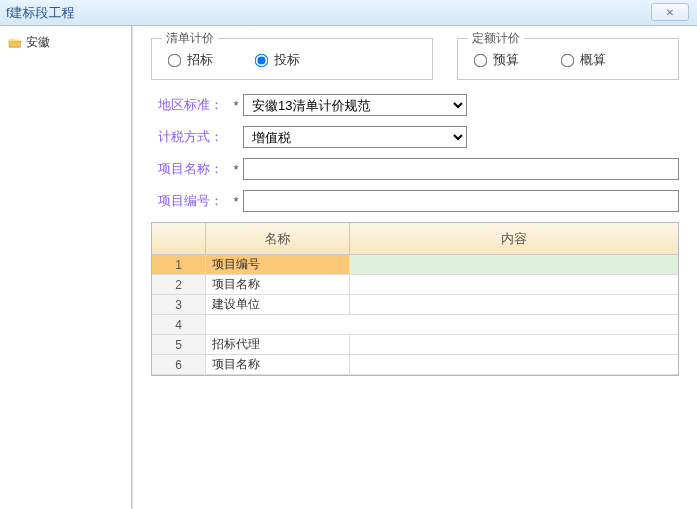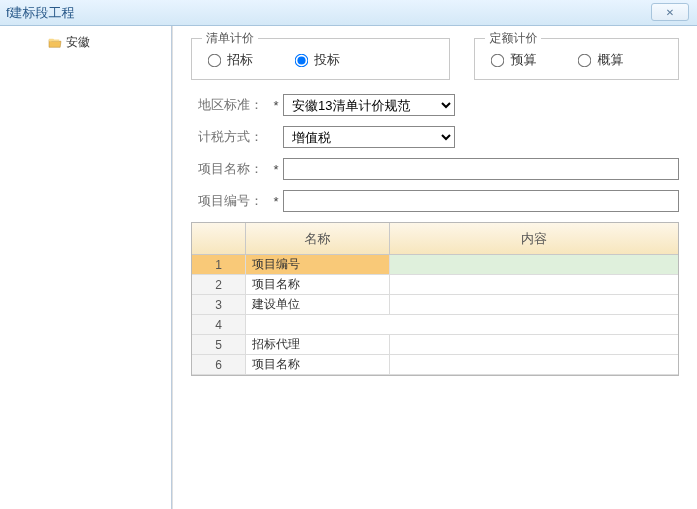--- a/index.html
+++ b/index.html
@@ -4,40 +4,40 @@
 <style>
 * { box-sizing: border-box; margin: 0; padding: 0; }
 body { font-family: "Microsoft YaHei", SimSun, Arial, sans-serif; font-size: 13px; color: #333; background: #fff; width: 697px; height: 509px; overflow: hidden; }
 
 .titlebar { height: 26px; background: linear-gradient(to bottom, #e8f4ff, #d4e8f7); border-bottom: 1px solid #a8c5dd; display: flex; align-items: center; padding: 0 6px; position: relative; }
 .titlebar .title { color: #2a5a8a; font-size: 13px; }
 .titlebar .close { position: absolute; right: 8px; top: 3px; width: 38px; height: 18px; border: 1px solid #a8c5dd; border-radius: 3px; background: linear-gradient(to bottom, #f5faff, #e3eef8); display: flex; align-items: center; justify-content: center; color: #5a7a9a; font-size: 10px; cursor: pointer; }
 
 .body { display: flex; height: calc(100% - 26px); }
 
-.sidebar { width: 132px; border-right: 1px solid #bcd; background: #fff; padding: 6px 4px; margin-left: 40px; }
+.sidebar { width: 132px; border-right: 1px solid #bcd; background: #fff; padding: 6px 4px; }
 .tree-item { display: flex; align-items: center; gap: 4px; padding: 2px 4px; font-size: 12px; color: #333; }
 .folder-icon { width: 14px; height: 12px; }
 
 .main { flex: 1; padding: 12px 18px 0 18px; border-left: 1px solid #e0e0e0; }
 
 .groupbox-row { display: flex; gap: 24px; margin-bottom: 14px; }
 .groupbox { border: 1px solid #c8c8c8; padding: 12px 4px 10px 16px; position: relative; }
 .groupbox.first { flex: 1.3; }
 .groupbox.second { flex: 1; }
 .groupbox-legend { position: absolute; top: -9px; left: 10px; background: #fff; padding: 0 4px; font-size: 12px; color: #555; }
 .radios { display: flex; gap: 42px; }
 .radio { display: flex; align-items: center; gap: 6px; font-size: 13px; cursor: pointer; }
 .radio input { transform: scale(1.05); }
 
 .form-row { display: flex; align-items: center; margin-bottom: 10px; }
-.form-label { width: 78px; text-align: right; padding-right: 6px; font-size: 13px; color: #737373; }
+.form-label { width: 78px; text-align: right; padding-right: 6px; font-size: 13px; color: #8b5cf6; }
 .req { width: 14px; text-align: center; color: #444; font-size: 13px; }
 .select { height: 22px; border: 1px solid #888; background: #fff; font-size: 13px; padding: 0 4px; }
-.select.w1 { width: 172px; }
+.select.w1 { width: 224px; }
 .textfield { flex: 1; height: 22px; border: 1px solid #888; background: #fff; font-size: 13px; padding: 0 4px; }
 
 .grid { border: 1px solid #b8b8b8; background: #fff; }
 .grid-header { display: flex; }
 .grid-header .hcell { border-right: 1px solid #c8c8c8; border-bottom: 1px solid #c8c8c8; background: linear-gradient(to bottom, #fdf6e8, #f7e6bd); height: 32px; display: flex; align-items: center; justify-content: center; font-size: 13px; color: #555; }
 .hcell.hnum { width: 54px; }
 .hcell.hname { width: 144px; }
 .hcell.hcontent { flex: 1; border-right: none; }
 
 .grid-row { display: flex; height: 20px; }

